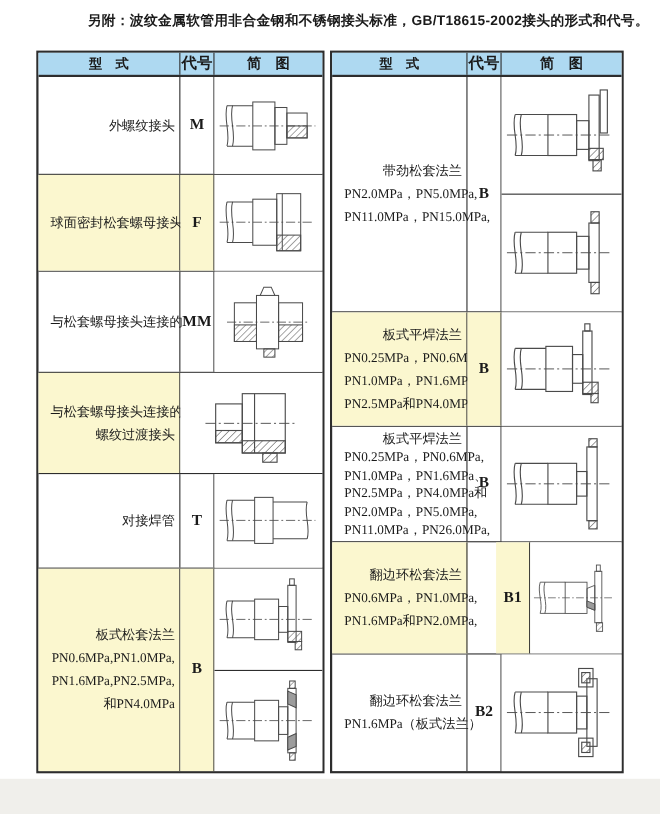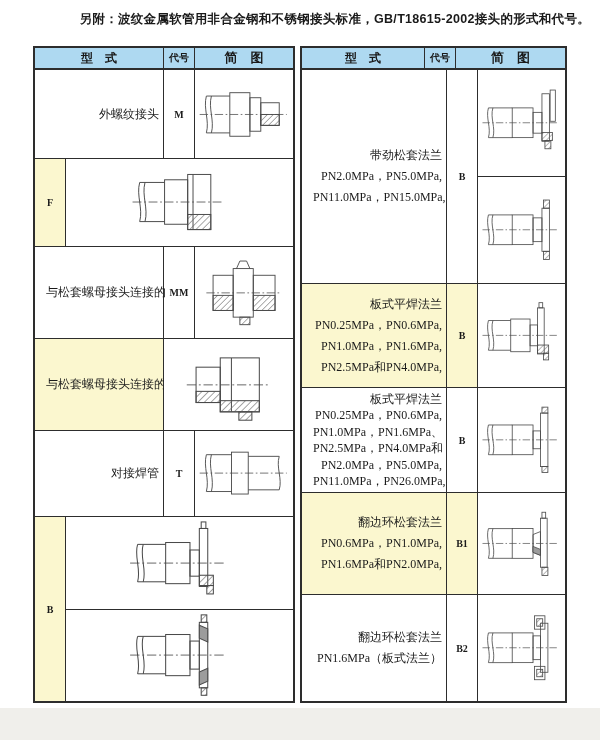--- a/index.html
+++ b/index.html
@@ -38,29 +38,29 @@
   .row:last-child{border-bottom:none;}
   .c1{
     box-sizing:border-box;border-right:1px solid #2d2d2d;
     display:flex;flex-direction:column;justify-content:center;
     padding-left:11px;padding-right:4px;
     font-size:12px;
   }
   .c2{
     box-sizing:border-box;border-right:1px solid #2d2d2d;
     display:flex;align-items:center;justify-content:center;
-    font-size:10px;font-weight:bold;
+    font-size:14px;font-weight:bold;
   }
   .c3{
     box-sizing:border-box;flex:1;
     display:flex;flex-direction:column;background:#fff;
   }
   .tbl-left .c1{width:129px;}
   .tbl-left .c2{width:31px;}
-  .tbl-right .c1{width:145px;}
+  .tbl-right .c1{width:123px;}
   .tbl-right .c2{width:31px;}
   .line{line-height:21px;white-space:nowrap;}
   .dense .line{line-height:16.5px;}
   .diag{
     flex:1;display:flex;align-items:center;justify-content:center;
     overflow:hidden;
   }
   .diag + .diag{border-top:1px solid #2d2d2d;}
   .diag svg{width:94%;height:92%;}
   .bottom-strip{
@@ -101,20 +101,23 @@
                 <rect x="38" y="19" width="24" height="52"></rect>
                 <rect x="62" y="25" width="13" height="40"></rect>
                 <rect x="75" y="31" width="22" height="27"></rect>
                 <rect x="75" y="45" width="22" height="13" fill="url(#hatch0)"></rect>
               </g>
             </svg>
           </div>
         </div>
       </div>
       <div class="row" style="height: 88px;">
+        <div class="c1" style="background: rgb(251, 247, 207);">
+          <div class="line">球面密封松套螺母接头</div>
+        </div>
         <div class="c2" style="background: rgb(251, 247, 207);">F</div>
         <div class="c3">
           <div class="diag">
             <svg viewBox="0 0 110 90">
               <defs>
                 <pattern id="hatch1" width="5" height="5" patternUnits="userSpaceOnUse" patternTransform="rotate(45)">
                   <line x1="0" y1="0" x2="0" y2="5" stroke="#6b6b6b" stroke-width="1.3"></line>
                 </pattern>
               </defs>
               <g stroke="#4a4a4a" fill="none" stroke-width="1.1">
@@ -155,20 +158,21 @@
                 <rect x="66" y="48" width="26" height="18" fill="url(#hatch2)"></rect>
                 <rect x="50" y="74" width="12" height="9" fill="url(#hatch2)"></rect>
               </g>
             </svg>
           </div>
         </div>
       </div>
       <div class="row" style="height: 92px;">
         <div class="c1" style="background: rgb(251, 247, 207);">
           <div class="line">与松套螺母接头连接的内</div>
+          <div class="line">螺纹过渡接头</div>
         </div>
         <div class="c3">
           <div class="diag">
             <svg viewBox="0 0 110 90">
               <defs>
                 <pattern id="hatch3" width="5" height="5" patternUnits="userSpaceOnUse" patternTransform="rotate(45)">
                   <line x1="0" y1="0" x2="0" y2="5" stroke="#6b6b6b" stroke-width="1.3"></line>
                 </pattern>
               </defs>
               <g stroke="#4a4a4a" fill="none" stroke-width="1.1">
@@ -206,20 +210,26 @@
                 <rect x="40" y="20" width="20" height="50"></rect>
                 <line x1="60" y1="25" x2="97" y2="25"></line>
                 <line x1="60" y1="65" x2="97" y2="65"></line>
                 <path d="M 97 25 C 93 38.333333333333336 101 51.666666666666664 97 65"></path>
               </g>
             </svg>
           </div>
         </div>
       </div>
       <div class="row" style="height: 184px;">
+        <div class="c1" style="background: rgb(251, 247, 207);">
+          <div class="line">板式松套法兰</div>
+          <div class="line">PN0.6MPa,PN1.0MPa,</div>
+          <div class="line">PN1.6MPa,PN2.5MPa,</div>
+          <div class="line">和PN4.0MPa</div>
+        </div>
         <div class="c2" style="background: rgb(251, 247, 207);">B</div>
         <div class="c3">
           <div class="diag">
             <svg viewBox="0 0 110 90">
               <defs>
                 <pattern id="hatch5" width="5" height="5" patternUnits="userSpaceOnUse" patternTransform="rotate(45)">
                   <line x1="0" y1="0" x2="0" y2="5" stroke="#6b6b6b" stroke-width="1.3"></line>
                 </pattern>
               </defs>
               <g stroke="#4a4a4a" fill="none" stroke-width="1.1">
@@ -388,21 +398,21 @@
             </svg>
           </div>
         </div>
       </div>
       <div class="row" style="height: 102px;">
         <div class="c1" style="background: rgb(251, 247, 207);">
           <div class="line">翻边环松套法兰</div>
           <div class="line">PN0.6MPa，PN1.0MPa,</div>
           <div class="line">PN1.6MPa和PN2.0MPa,</div>
         </div>
-        <div class="c2" style="background: rgb(251, 247, 207);">B1</div>
+        <div class="c2" style="background: rgb(251, 247, 207); margin-left: 26px;">B1</div>
         <div class="c3">
           <div class="diag">
             <svg viewBox="0 0 110 90">
               <defs>
                 <pattern id="hatch11" width="5" height="5" patternUnits="userSpaceOnUse" patternTransform="rotate(45)">
                   <line x1="0" y1="0" x2="0" y2="5" stroke="#6b6b6b" stroke-width="1.3"></line>
                 </pattern>
               </defs>
               <g stroke="#4a4a4a" fill="none" stroke-width="1.1">
                 <line x1="2" y1="45" x2="104" y2="45" stroke-dasharray="10 3 2 3" stroke-width="0.9"></line>

